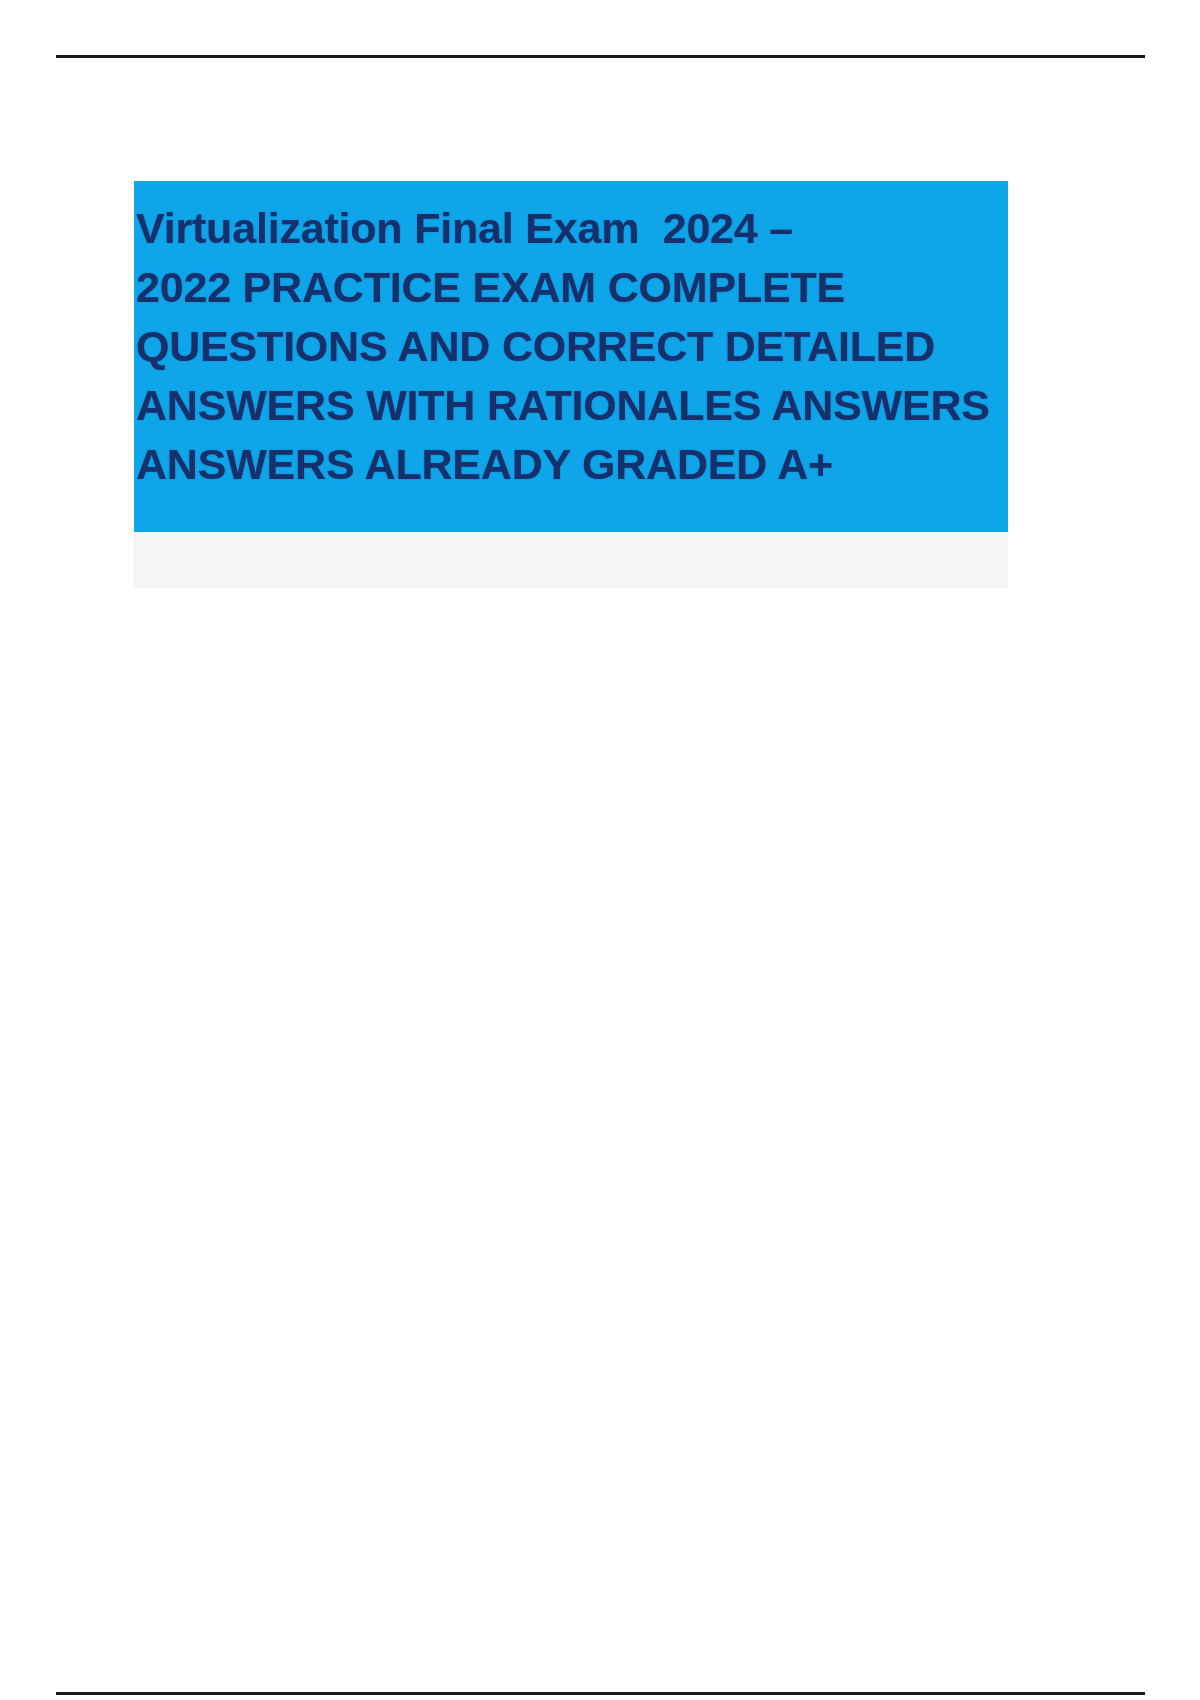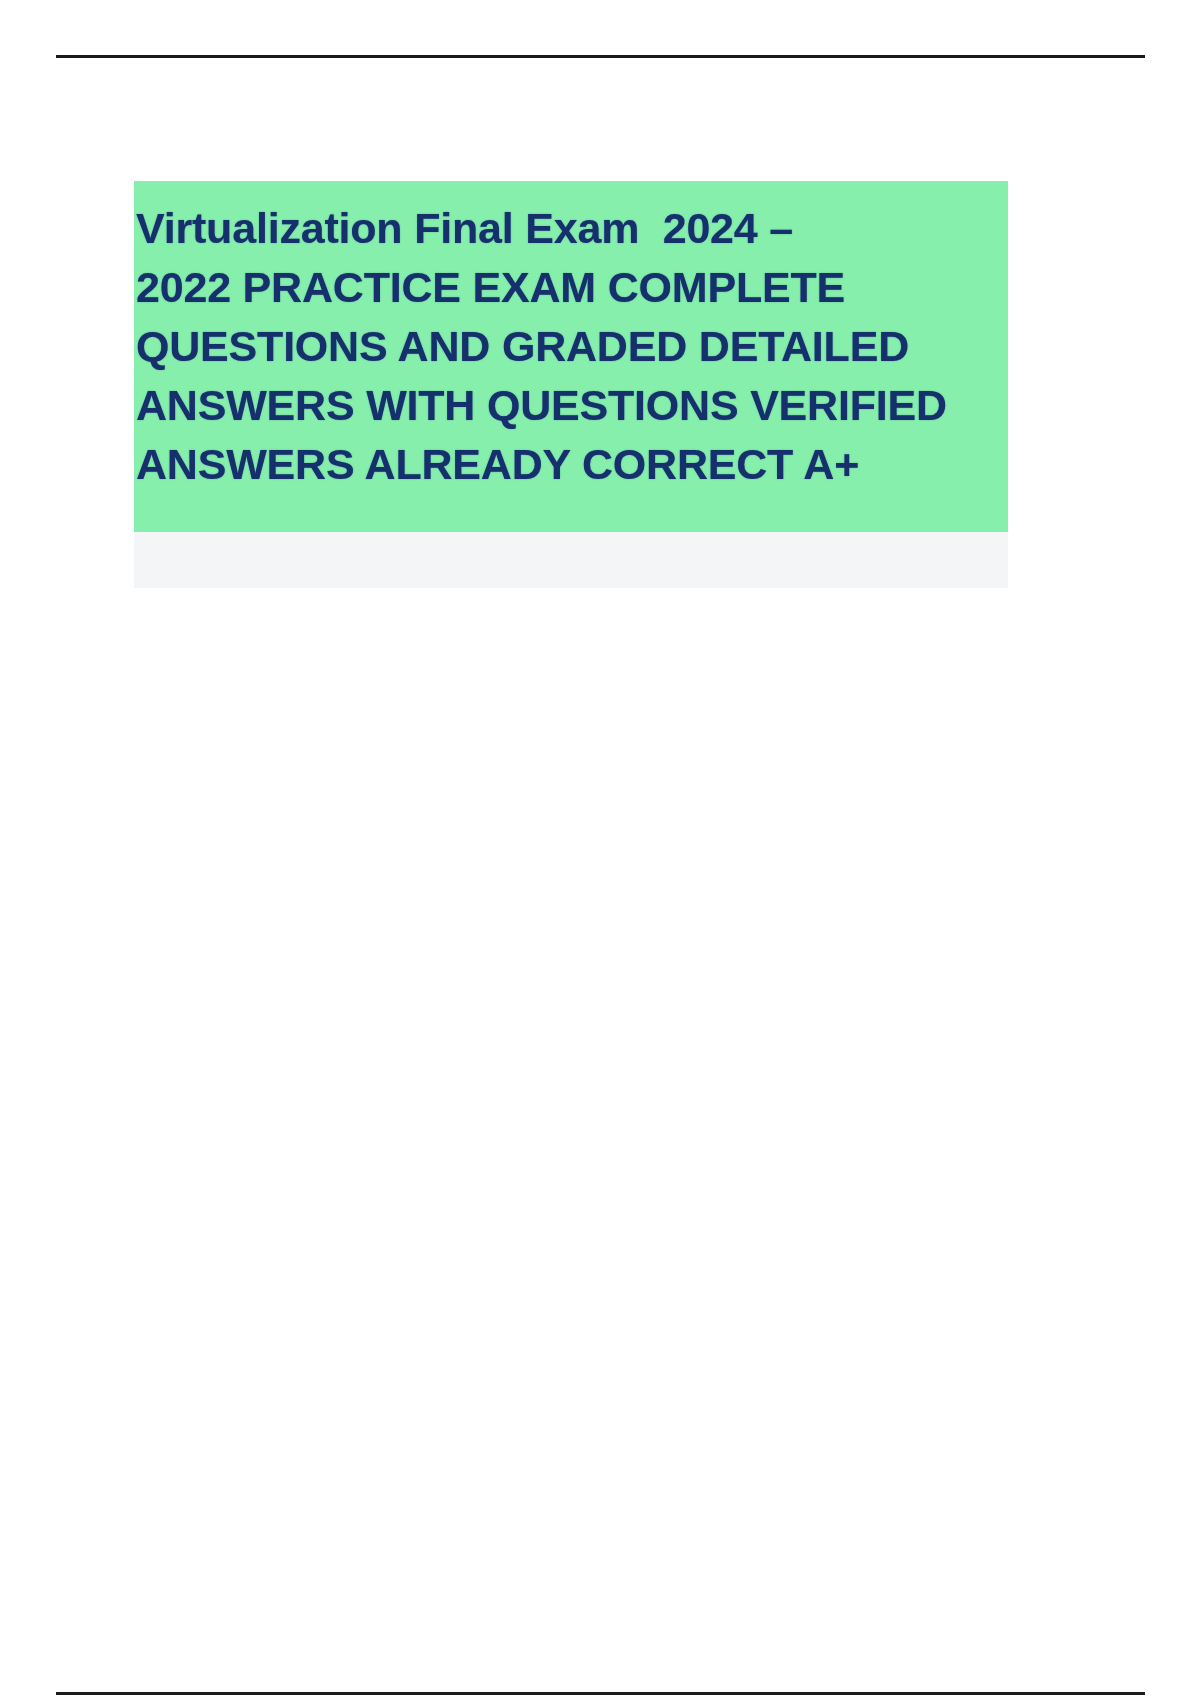--- a/index.html
+++ b/index.html
@@ -27,21 +27,21 @@
   .page-rule.bottom { top: 1692px; }
 
   
   .title-card {
     position: absolute;
     left: 134px;
     top: 181px;
     width: 874px;
   }
   .title-card .title-panel {
-    background: #86efac;
+    background: #0ea5e9;
     padding: 18px 0 38px 0;
   }
   .doc-title {
     margin: 0;
     padding: 0 14px 0 2px;
     color: #16306b;
     font-family: "Liberation Sans", sans-serif;
     font-weight: bold;
     font-size: 43px;
     line-height: 59px;
@@ -70,22 +70,22 @@
 <body>
 
 <div class="page-rule top"></div>
 
 <div class="title-card">
 
   <div class="title-panel">
     <h1 class="doc-title">
       <span class="line line-1">Virtualization Final Exam  2024 –</span>
       <span class="line line-2">2022 PRACTICE EXAM COMPLETE</span>
-      <span class="line line-3">QUESTIONS AND GRADED DETAILED</span>
-      <span class="line line-4">ANSWERS WITH QUESTIONS VERIFIED</span>
-      <span class="line line-5">ANSWERS ALREADY CORRECT A+</span>
+      <span class="line line-3">QUESTIONS AND CORRECT DETAILED</span>
+      <span class="line line-4">ANSWERS WITH RATIONALES ANSWERS</span>
+      <span class="line line-5">ANSWERS ALREADY GRADED A+</span>
     </h1>
   </div>
 
   <div class="subtitle-band"></div>
 </div>
 
 <div class="page-rule bottom"></div>
 
 </body></html>

